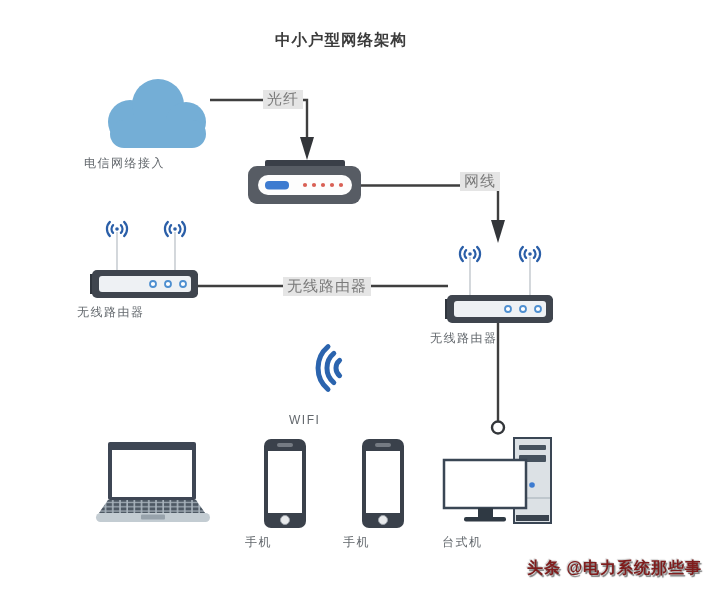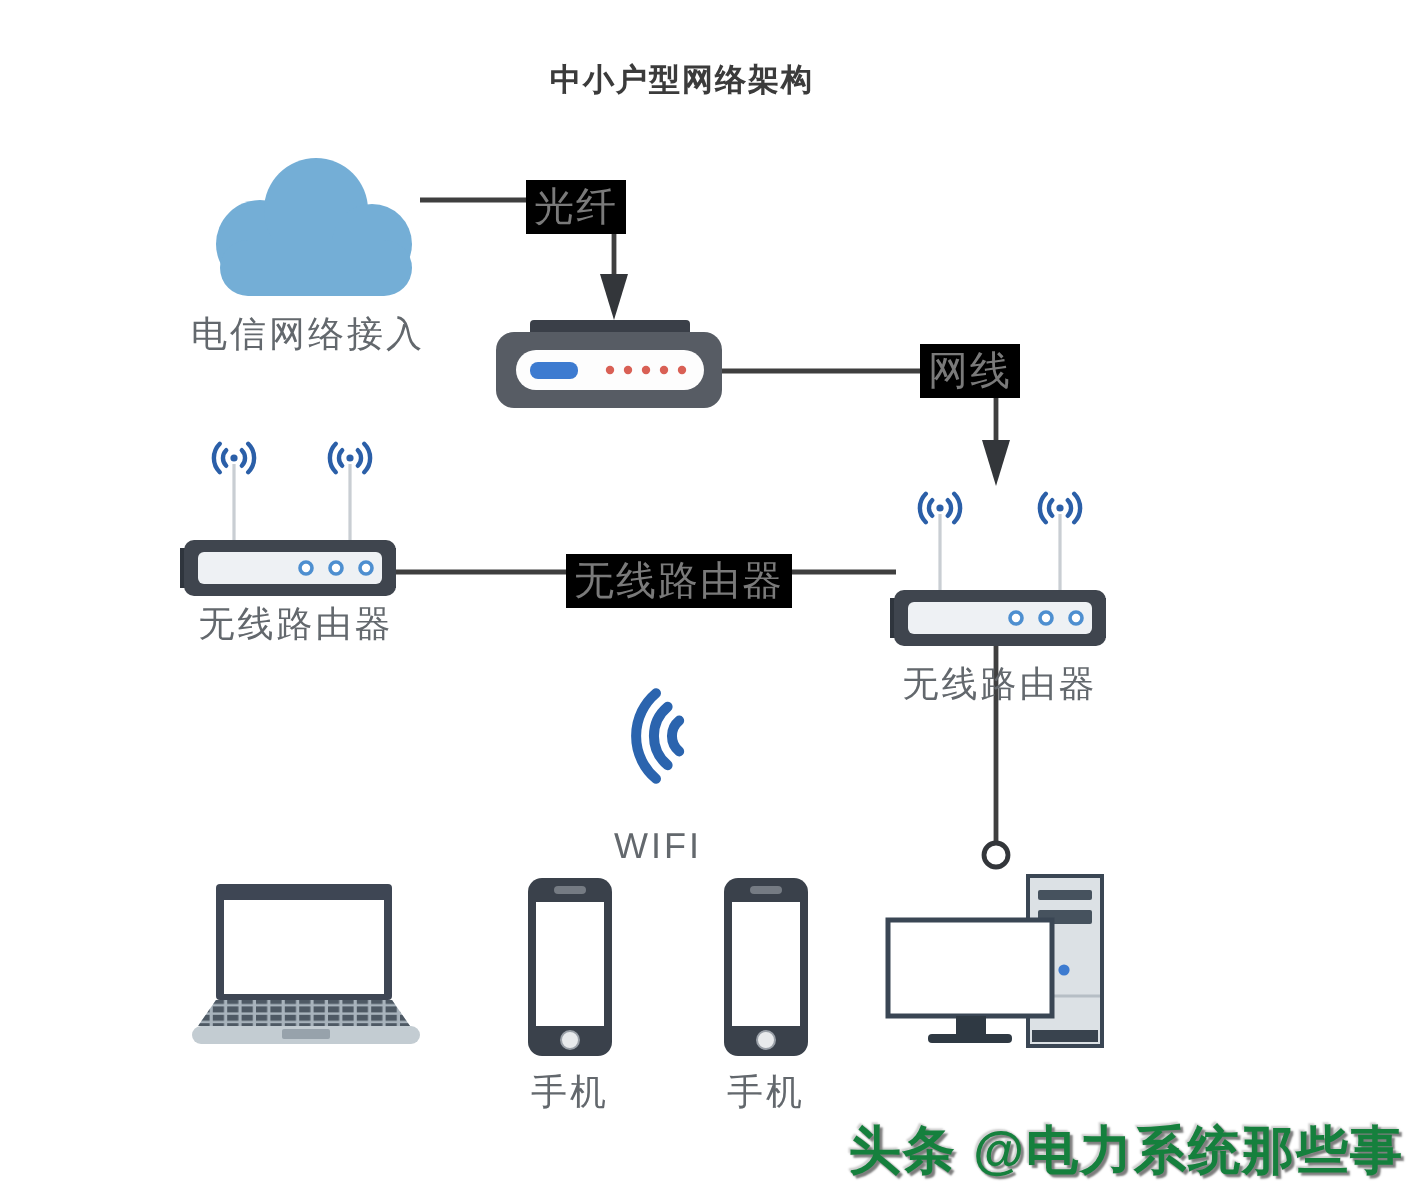--- a/index.html
+++ b/index.html
@@ -6,30 +6,30 @@
   .canvas{
     position:relative;width:708px;height:593px;background:#ffffff;overflow:hidden;
     font-family:"Liberation Sans","DejaVu Sans",sans-serif;
   }
   .abs{position:absolute;}
   .title{
     position:absolute;left:221px;top:30px;width:240px;text-align:center;
     font-size:15.5px;font-weight:bold;color:#3b3b3b;letter-spacing:1px;
   }
   .node-label{
-    position:absolute;text-align:center;font-size:18px;color:#63686d;letter-spacing:1.5px;
+    position:absolute;text-align:left;font-size:12px;color:#63686d;letter-spacing:1.5px;
   }
   .node-label .ln{display:block;line-height:22px;}
   .edge-label{
-    position:absolute;background:#000000;padding:0 4px;font-size:20px;color:#7a7a7a;
+    position:absolute;background:#e5e5e5;padding:0 4px;font-size:15px;color:#7a7a7a;
     letter-spacing:1px;white-space:nowrap;
   }
   .watermark{
-    position:absolute;right:6px;top:558px;font-size:26px;font-weight:bold;letter-spacing:1px;
-    color:#15803d;
+    position:absolute;right:6px;top:558px;font-size:16px;font-weight:bold;letter-spacing:1px;
+    color:#7f1d1d;
     text-shadow:1.5px 1.5px 1px #7d7d7d,-1px -1px 1px #cfcfcf,0 0 1px #aaaaaa;
     white-space:nowrap;
   }
   svg{display:block;}
 </style>
 </head>
 <body>
 
 <div class="canvas">
 
@@ -161,16 +161,17 @@
     <rect x="74" y="10" width="37" height="85" fill="#DCE1E5" stroke="#3A4654" stroke-width="2"></rect>
     <rect x="79" y="17" width="27" height="5" rx="1" fill="#46525E"></rect>
     <rect x="79" y="27" width="27" height="7" rx="1" fill="#46525E"></rect>
     <circle cx="92" cy="57" r="2.8" fill="#3D7BD0"></circle>
     <line x1="75" y1="70" x2="110" y2="70" stroke="#B6BEC5" stroke-width="1.5"></line>
     <rect x="76" y="87" width="33" height="6" fill="#39434E"></rect>
     <rect x="4" y="32" width="82" height="48" fill="#ffffff" stroke="#3A4654" stroke-width="2.5"></rect>
     <rect x="38" y="80" width="15" height="9" fill="#2F3943"></rect>
     <rect x="24" y="89" width="42" height="4.5" rx="2" fill="#2F3943"></rect>
   </svg>
+  <div class="node-label" style="left:442px;top:534px;width:120px">台式机</div>
 
   <div class="watermark">头条 @电力系统那些事</div>
 
 </div>
 
 </body></html>

